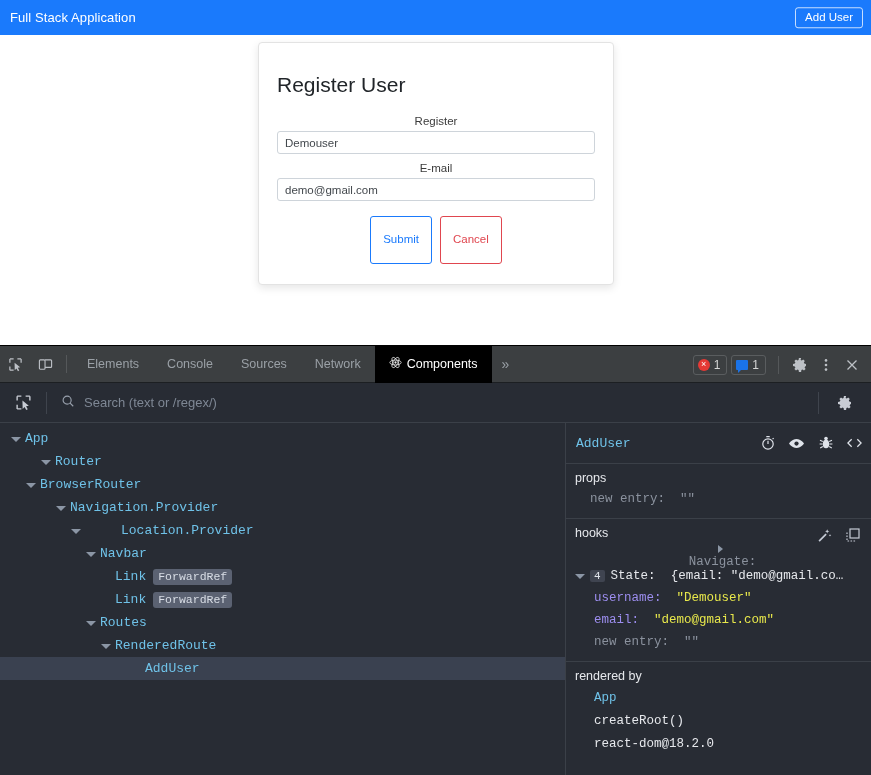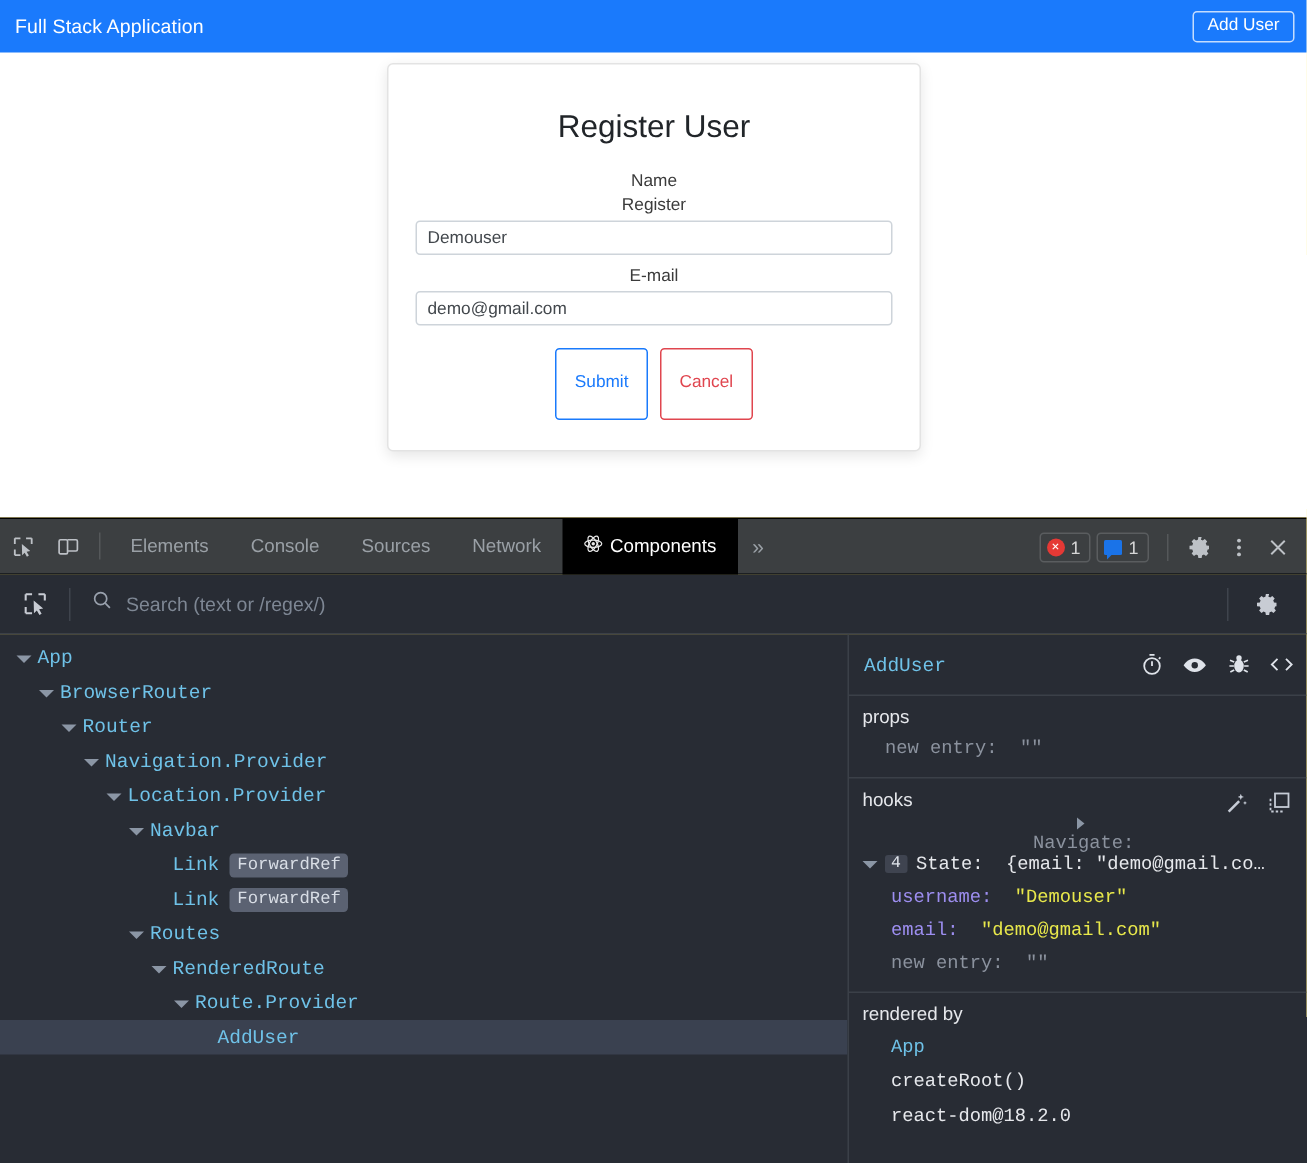--- a/index.html
+++ b/index.html
@@ -42,21 +42,20 @@
     position: absolute;
     left: 258px; top: 42px;
     width: 356px;
     background: #ffffff;
     border: 1px solid #e3e3e3;
     border-radius: 4px;
     box-shadow: 0 3px 9px rgba(0,0,0,0.10);
     padding: 16px 18px 20px 18px;
   }
   .modal-title {
-    text-align: center;
     font-size: 21px;
     color: #212529;
     font-weight: normal;
     margin: 14px 0 18px 0;
   }
   .form-label {
     display: block;
     text-align: center;
     font-size: 11.5px;
     color: #3b3b3b;
@@ -85,21 +84,21 @@
     cursor: pointer;
     line-height: 1.2;
     font-family: "Liberation Sans", sans-serif;
   }
   .btn-submit { border: 1px solid #1a7afc; color: #1a7afc; }
   .btn-cancel { border: 1px solid #e0464f; color: #e0464f; }
 
   
   #devtools {
     position: absolute; left:0; top:345px; width:871px; height:430px;
-    background: #fde047;
+    background: #7dd3fc;
     border-top: 1px solid #000;
     font-family: "Liberation Sans", sans-serif;
   }
 
   .dt-toolbar {
     height: 37px;
     background: #3c3f41;
     display: flex; align-items: center;
     border-bottom: 1px solid #1c1f22;
     position: relative;
@@ -249,21 +248,20 @@
 <div id="app-region">
 
   <div class="navbar">
     <span class="navbar-brand">Full Stack Application</span>
     <button class="navbar-btn">Add User</button>
   </div>
 
   <div class="modal-card">
     <h1 class="modal-title">Register User</h1>
 
-    <label class="form-label">Name</label>
 
     <label class="form-label">Register</label>
     <input class="form-input" value="Demouser" style="">
 
     <label class="form-label">E-mail</label>
     <input class="form-input" value="demo@gmail.com" style="">
 
     <div class="btn-row">
       <button class="btn btn-submit">Submit</button>
       <button class="btn btn-cancel">Cancel</button>
@@ -371,33 +369,33 @@
         </svg>
     </div>
   </div>
 
   <div class="panes">
     <div class="tree-pane" id="tree-pane">
         <div class="tree-row" style="padding-left: 10px;">
           <span class="arrow open"></span>
           <span>App</span>
         </div>
+        <div class="tree-row" style="padding-left: 40px;">
+          <span class="arrow open"></span>
+          <span>Router</span>
+        </div>
         <div class="tree-row" style="padding-left: 25px;">
           <span class="arrow open"></span>
           <span>BrowserRouter</span>
         </div>
-        <div class="tree-row" style="padding-left: 40px;">
-          <span class="arrow open"></span>
-          <span>Router</span>
-        </div>
         <div class="tree-row" style="padding-left: 55px;">
           <span class="arrow open"></span>
           <span>Navigation.Provider</span>
         </div>
-        <div class="tree-row" style="padding-left: 70px;">
+        <div class="tree-row" style="padding-left: 70px; gap: 36px;">
           <span class="arrow open"></span>
           <span>Location.Provider</span>
         </div>
         <div class="tree-row" style="padding-left: 85px;">
           <span class="arrow open"></span>
           <span>Navbar</span>
         </div>
         <div class="tree-row" style="padding-left: 100px;">
           <span class="arrow none"></span>
           <span>Link</span>
@@ -408,24 +406,20 @@
           <span>Link</span>
           <span class="tag-badge">ForwardRef</span>
         </div>
         <div class="tree-row" style="padding-left: 85px;">
           <span class="arrow open"></span>
           <span>Routes</span>
         </div>
         <div class="tree-row" style="padding-left: 100px;">
           <span class="arrow open"></span>
           <span>RenderedRoute</span>
-        </div>
-        <div class="tree-row" style="padding-left: 115px;">
-          <span class="arrow open"></span>
-          <span>Route.Provider</span>
         </div>
         <div class="tree-row selected" style="padding-left: 130px;">
           <span class="arrow none"></span>
           <span>AddUser</span>
         </div>
       </div>
 
     <div class="detail-pane">
       <div class="detail-head">
         <span class="detail-head-name">AddUser</span>

